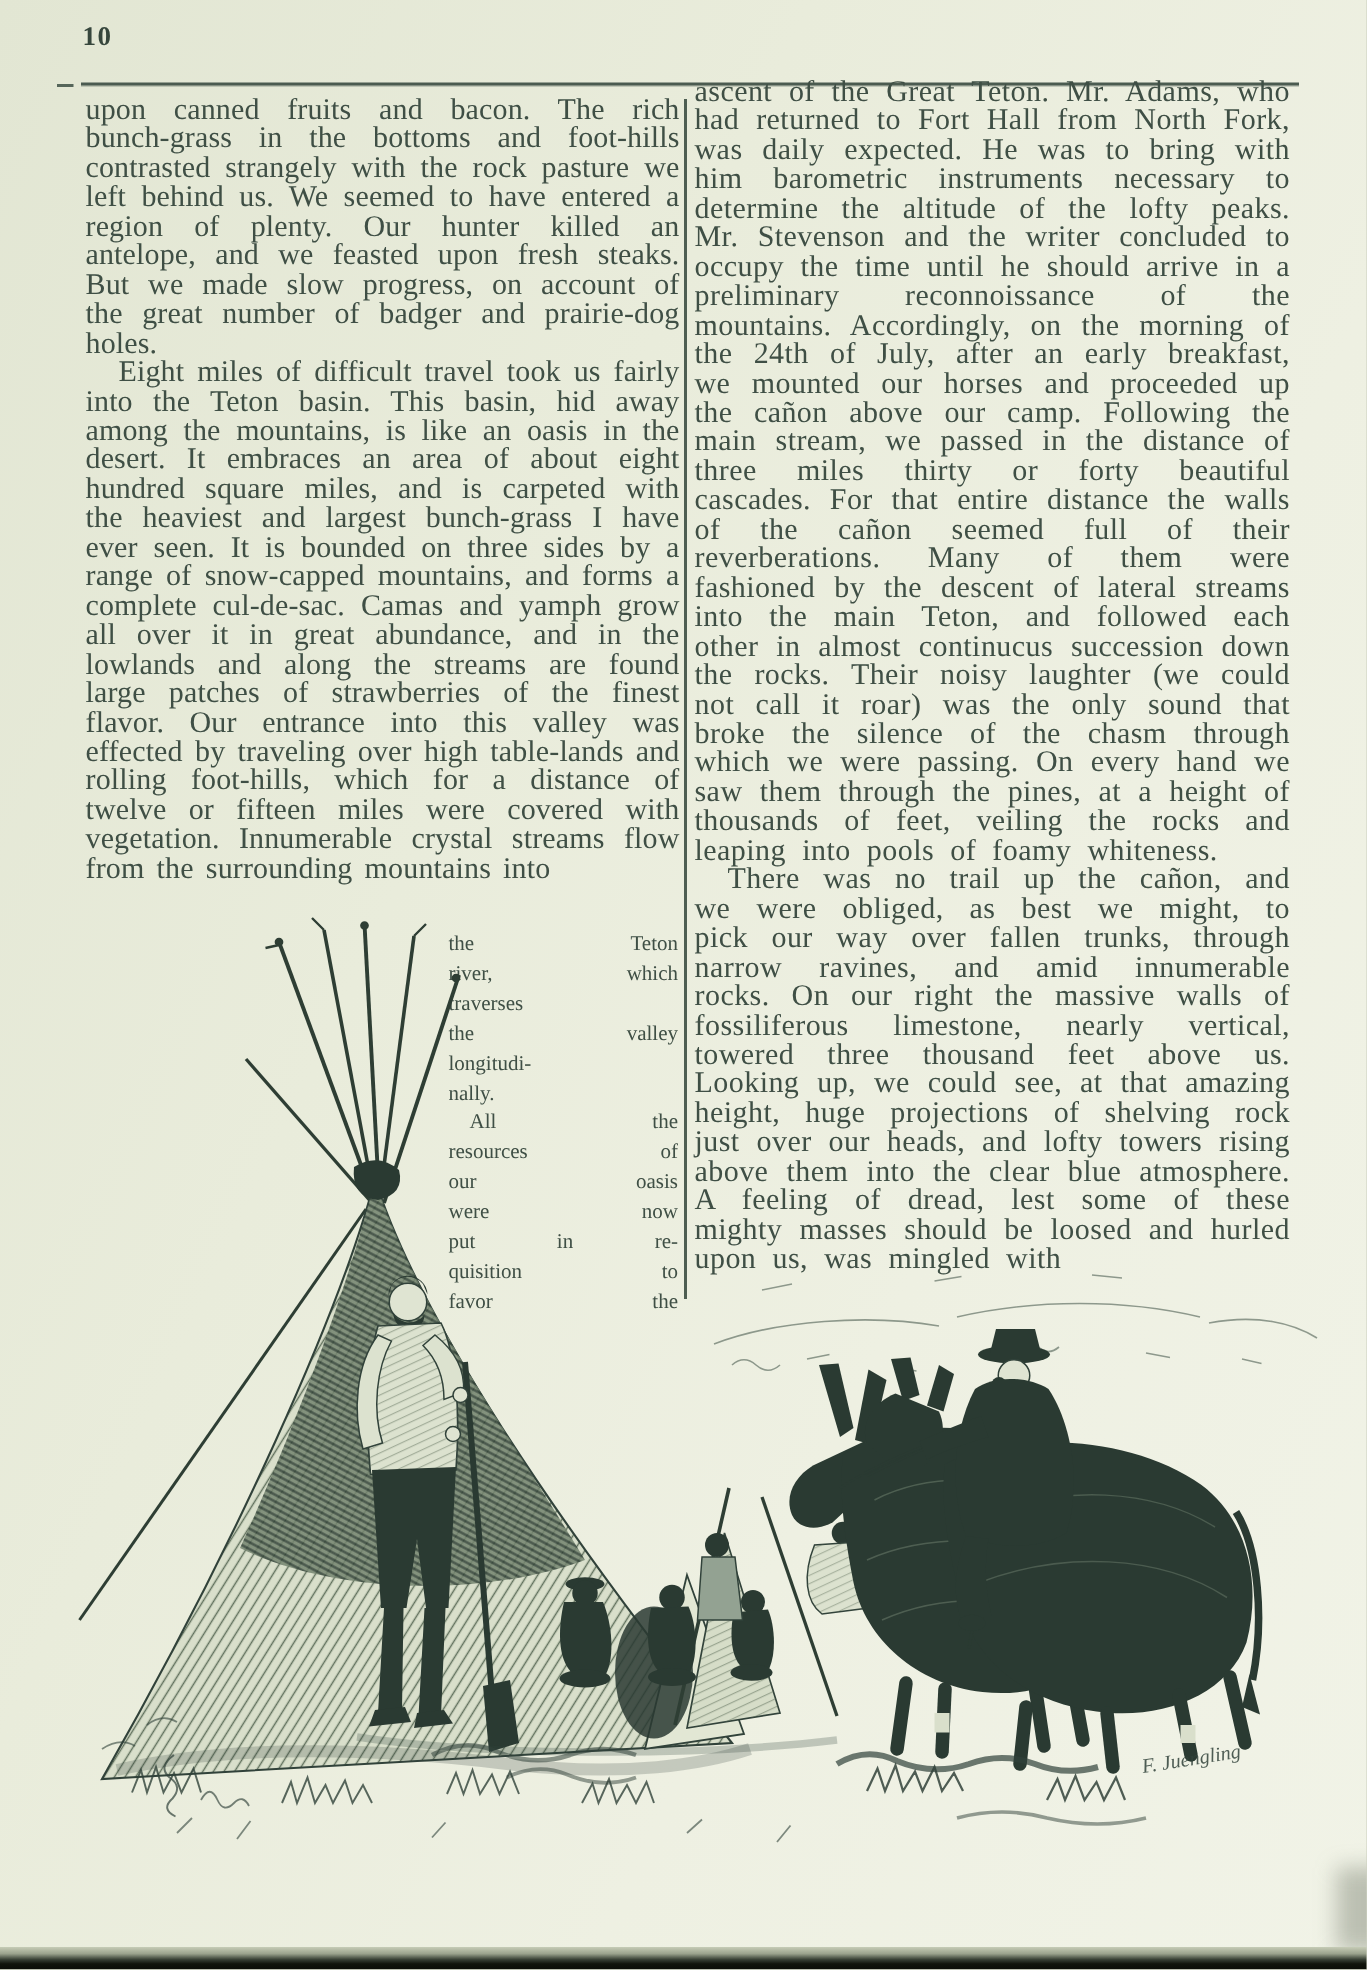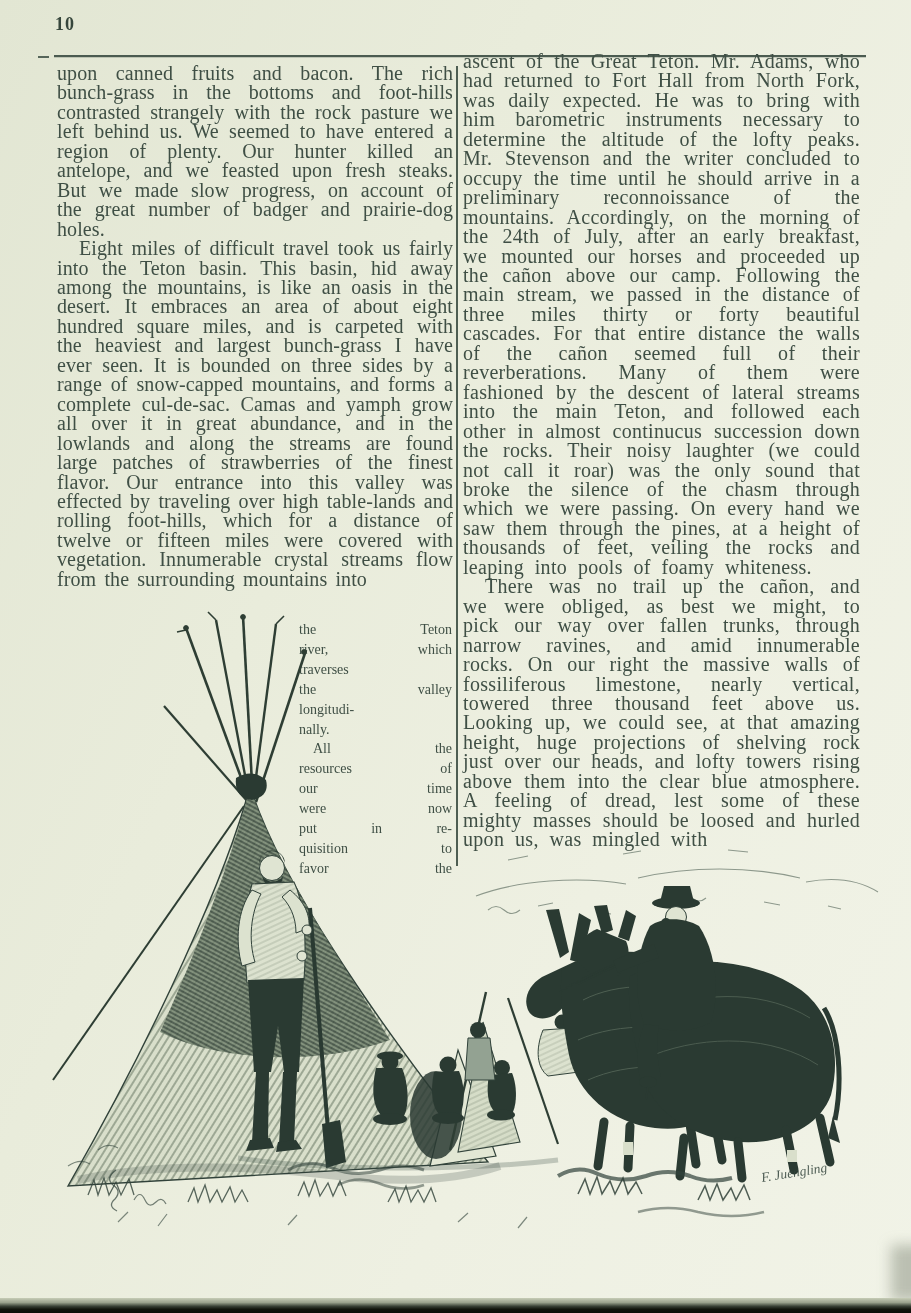--- a/index.html
+++ b/index.html
@@ -56,21 +56,21 @@
 
   <div class="abs narrow">
     <div class="nl">the Teton</div>
     <div class="nl">river, which</div>
     <div class="nl">traverses</div>
     <div class="nl">the valley</div>
     <div class="nl">longitudi-</div>
     <div class="nl">nally.</div>
     <div class="nl nindent">All the</div>
     <div class="nl">resources of</div>
-    <div class="nl">our time</div>
+    <div class="nl">our oasis</div>
     <div class="nl">were now</div>
     <div class="nl">put in re-</div>
     <div class="nl">quisition to</div>
     <div class="nl">favor the</div>
   </div>
 
   <div class="abs textcol right-col">
     <p><span>ascent of the Great Teton.  Mr. Adams, who had returned to Fort Hall from North Fork, was daily expected.  He was to bring with him barometric instruments necessary to determine the altitude of the lofty peaks.  Mr. Stevenson and the writer concluded to occupy the time until he should arrive in a preliminary reconnoissance of the mountains.  Accordingly, on the morning of the 24th of July, after an early breakfast, we mounted our horses and proceeded up the cañon above our camp.  Following the main stream, we passed in the distance of three miles thirty or forty beautiful cascades.  For that entire distance the walls of the cañon seemed full of their reverberations.  Many of them were fashioned by the descent of lateral streams into the main Teton, and followed each other in almost continucus succession down the rocks.  Their noisy laughter (we could not call it roar) was the only sound that broke the silence of the chasm through which we were passing.  On every hand we saw them through the pines, at a height of thousands of feet, veiling the rocks and leaping into pools of foamy whiteness.</span></p>
     <p class="indent"><span>There was no trail up the cañon, and we were obliged, as best we might, to pick our way over fallen trunks, through narrow ravines, and amid innumerable rocks.  On our right the massive walls of fossiliferous limestone, nearly vertical, towered three thousand feet above us.  Looking up, we could see, at that amazing height, huge projections of shelving rock just over our heads, and lofty towers rising above them into the clear blue atmosphere.  A feeling of dread, lest some of these mighty masses should be loosed and hurled upon us, was mingled with</span></p>
   </div>

